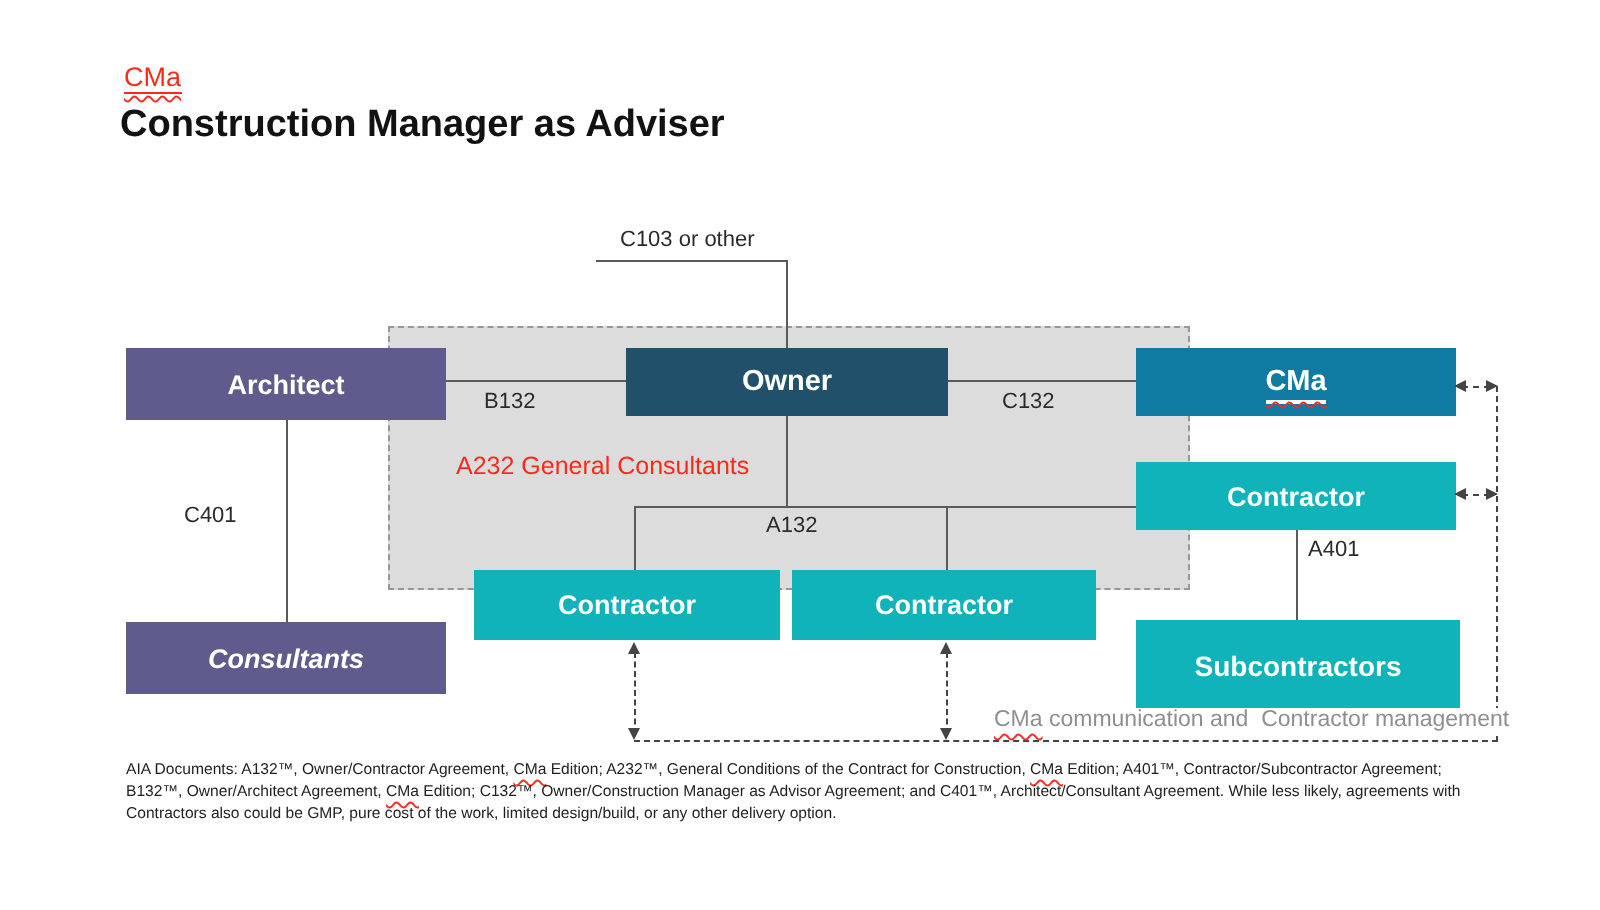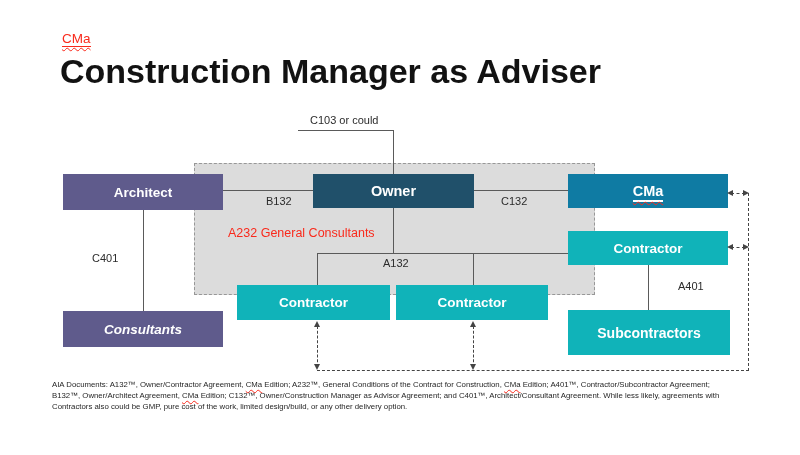--- a/index.html
+++ b/index.html
@@ -9,21 +9,21 @@
   }
   *{box-sizing:border-box;margin:0;padding:0;}
   html,body{background:#fff;}
   body{font-family:"Liberation Sans",sans-serif;}
   .slide{position:relative;width:800px;height:455px;background:#fff;overflow:hidden;}
 
   
   .tag{position:absolute;left:62px;top:31px;font-size:13.5px;color:var(--accent-red);
        text-decoration:none;border-bottom:1px solid var(--accent-red);line-height:15px;}
   .tag .misspell{text-decoration:underline wavy var(--accent-red) 1px;text-underline-offset:4px;}
-  .title{position:absolute;left:60px;top:52px;font-size:34px;color:#121212;letter-spacing:0;}
+  .title{position:absolute;left:60px;top:52px;font-size:19px;color:#121212;letter-spacing:0;}
 
   
   .region{position:absolute;left:194px;top:163px;width:401px;height:132px;
           background:var(--region-fill);border:1px dashed #979797;z-index:1;}
   .region-label{position:absolute;left:228px;top:226px;font-size:12.5px;color:var(--accent-red);z-index:4;}
 
   
   .hline,.vline{position:absolute;background:var(--line);z-index:2;}
   .hline{height:1px;} .vline{width:1px;}
   .l-b132{left:223px;top:190px;width:90px;}
@@ -48,25 +48,25 @@
   .b-contractor-b{left:237px;top:285px;width:153px;height:35px;background:var(--teal);}
   .b-contractor-c{left:396px;top:285px;width:152px;height:35px;background:var(--teal);}
   .b-consultants{left:63px;top:311px;width:160px;height:36px;background:var(--purple);font-style:italic;}
   .b-subcontractors{left:568px;top:310px;width:162px;height:45px;background:var(--teal);font-size:14px;}
   .b-cma .misspell{border-bottom:2px solid #fff;text-decoration:underline wavy var(--accent-red) 1px;
                    text-underline-offset:5px;padding-bottom:1px;}
 
   
   .elabel{position:absolute;font-size:11px;color:#2b2b2b;z-index:4;}
   .e-c103{left:310px;top:114px;}
-  .e-b132{left:266px;top:195px;}
+  .e-b132{left:242px;top:195px;}
   .e-c132{left:501px;top:195px;}
   .e-a132{left:383px;top:257px;}
   .e-c401{left:92px;top:252px;text-align:center;}
-  .e-a401{left:654px;top:280px;margin-left:24px;}
+  .e-a401{left:654px;top:269px;}
 
   
   .dash-h,.dash-v{position:absolute;z-index:4;}
   .dash-h{border-top:1px dashed var(--dash);height:0;}
   .dash-v{border-left:1px dashed var(--dash);width:0;}
   .d-cma{left:731px;top:193px;width:14px;}
   .d-contr{left:731px;top:247px;width:14px;}
   .d-right{left:748px;top:193px;height:178px;}
   .d-bottom{left:317px;top:370px;width:432px;}
   .d-vb{left:317px;top:326px;height:41px;}
@@ -79,21 +79,21 @@
   .a-cma-l{left:727px;top:190px;} .a-cma-r{left:743px;top:190px;}
   .a-con-l{left:727px;top:244px;} .a-con-r{left:743px;top:244px;}
   .a-vb-u{left:314px;top:321px;} .a-vb-d{left:314px;top:364px;}
   .a-vc-u{left:470px;top:321px;} .a-vc-d{left:470px;top:364px;}
 
   .flow-label{position:absolute;left:494px;top:354px;font-size:11.5px;color:var(--flow-text);
               white-space:pre;z-index:4;background:#fff;padding:0 3px;}
   .flow-label .misspell{text-decoration:underline wavy var(--accent-red) 1px;text-underline-offset:3px;}
 
   
-  .footer{position:absolute;left:52px;top:379px;width:730px;font-size:7.8px;
+  .footer{position:absolute;left:63px;top:379px;width:730px;font-size:7.8px;
           line-height:11px;color:#1f1f1f;z-index:6;}
   .footer div{white-space:nowrap;}
   .footer .misspell{text-decoration:underline wavy var(--accent-red) 1px;text-underline-offset:2px;}
 </style>
 </head>
 <body>
 
 <div class="slide">
 
   <a class="tag" href="#"><span class="misspell">CMa</span></a>
@@ -131,21 +131,21 @@
   <div class="box b-contractor-c">
     <span>Contractor</span>
   </div>
   <div class="box b-consultants">
     <span>Consultants</span>
   </div>
   <div class="box b-subcontractors">
     <span>Subcontractors</span>
   </div>
 
-  <div class="elabel e-c103">C103 or could</div>
+  <div class="elabel e-c103">C103 or other</div>
   <div class="elabel e-b132">B132</div>
   <div class="elabel e-c132">C132</div>
   <div class="elabel e-a132">A132</div>
   <div class="elabel e-c401">C401</div>
   <div class="elabel e-a401">A401</div>
 
   <div class="dash-h d-cma"></div>
   <div class="dash-h d-contr"></div>
   <div class="dash-v d-right"></div>
   <div class="dash-h d-bottom"></div>
@@ -153,20 +153,21 @@
   <div class="dash-v d-vc"></div>
   <div class="arr left a-cma-l"></div>
   <div class="arr right a-cma-r"></div>
   <div class="arr left a-con-l"></div>
   <div class="arr right a-con-r"></div>
   <div class="arr up a-vb-u"></div>
   <div class="arr down a-vb-d"></div>
   <div class="arr up a-vc-u"></div>
   <div class="arr down a-vc-d"></div>
 
+  <div class="flow-label"><span class="misspell">CMa</span> communication and  Contractor management</div>
 
   <div class="footer">
     <div>AIA Documents: A132™, Owner/Contractor Agreement, <span class="misspell">CMa</span> Edition; A232™, General Conditions of the Contract for Construction, <span class="misspell">CMa</span> Edition; A401™, Contractor/Subcontractor Agreement;</div>
     <div>B132™, Owner/Architect Agreement, <span class="misspell">CMa</span> Edition; C132™, Owner/Construction Manager as Advisor Agreement; and C401™, Architect/Consultant Agreement. While less likely, agreements with</div>
     <div>Contractors also could be GMP, pure cost of the work, limited design/build, or any other delivery option.</div>
   </div>
 
 </div>
 
 </body></html>

